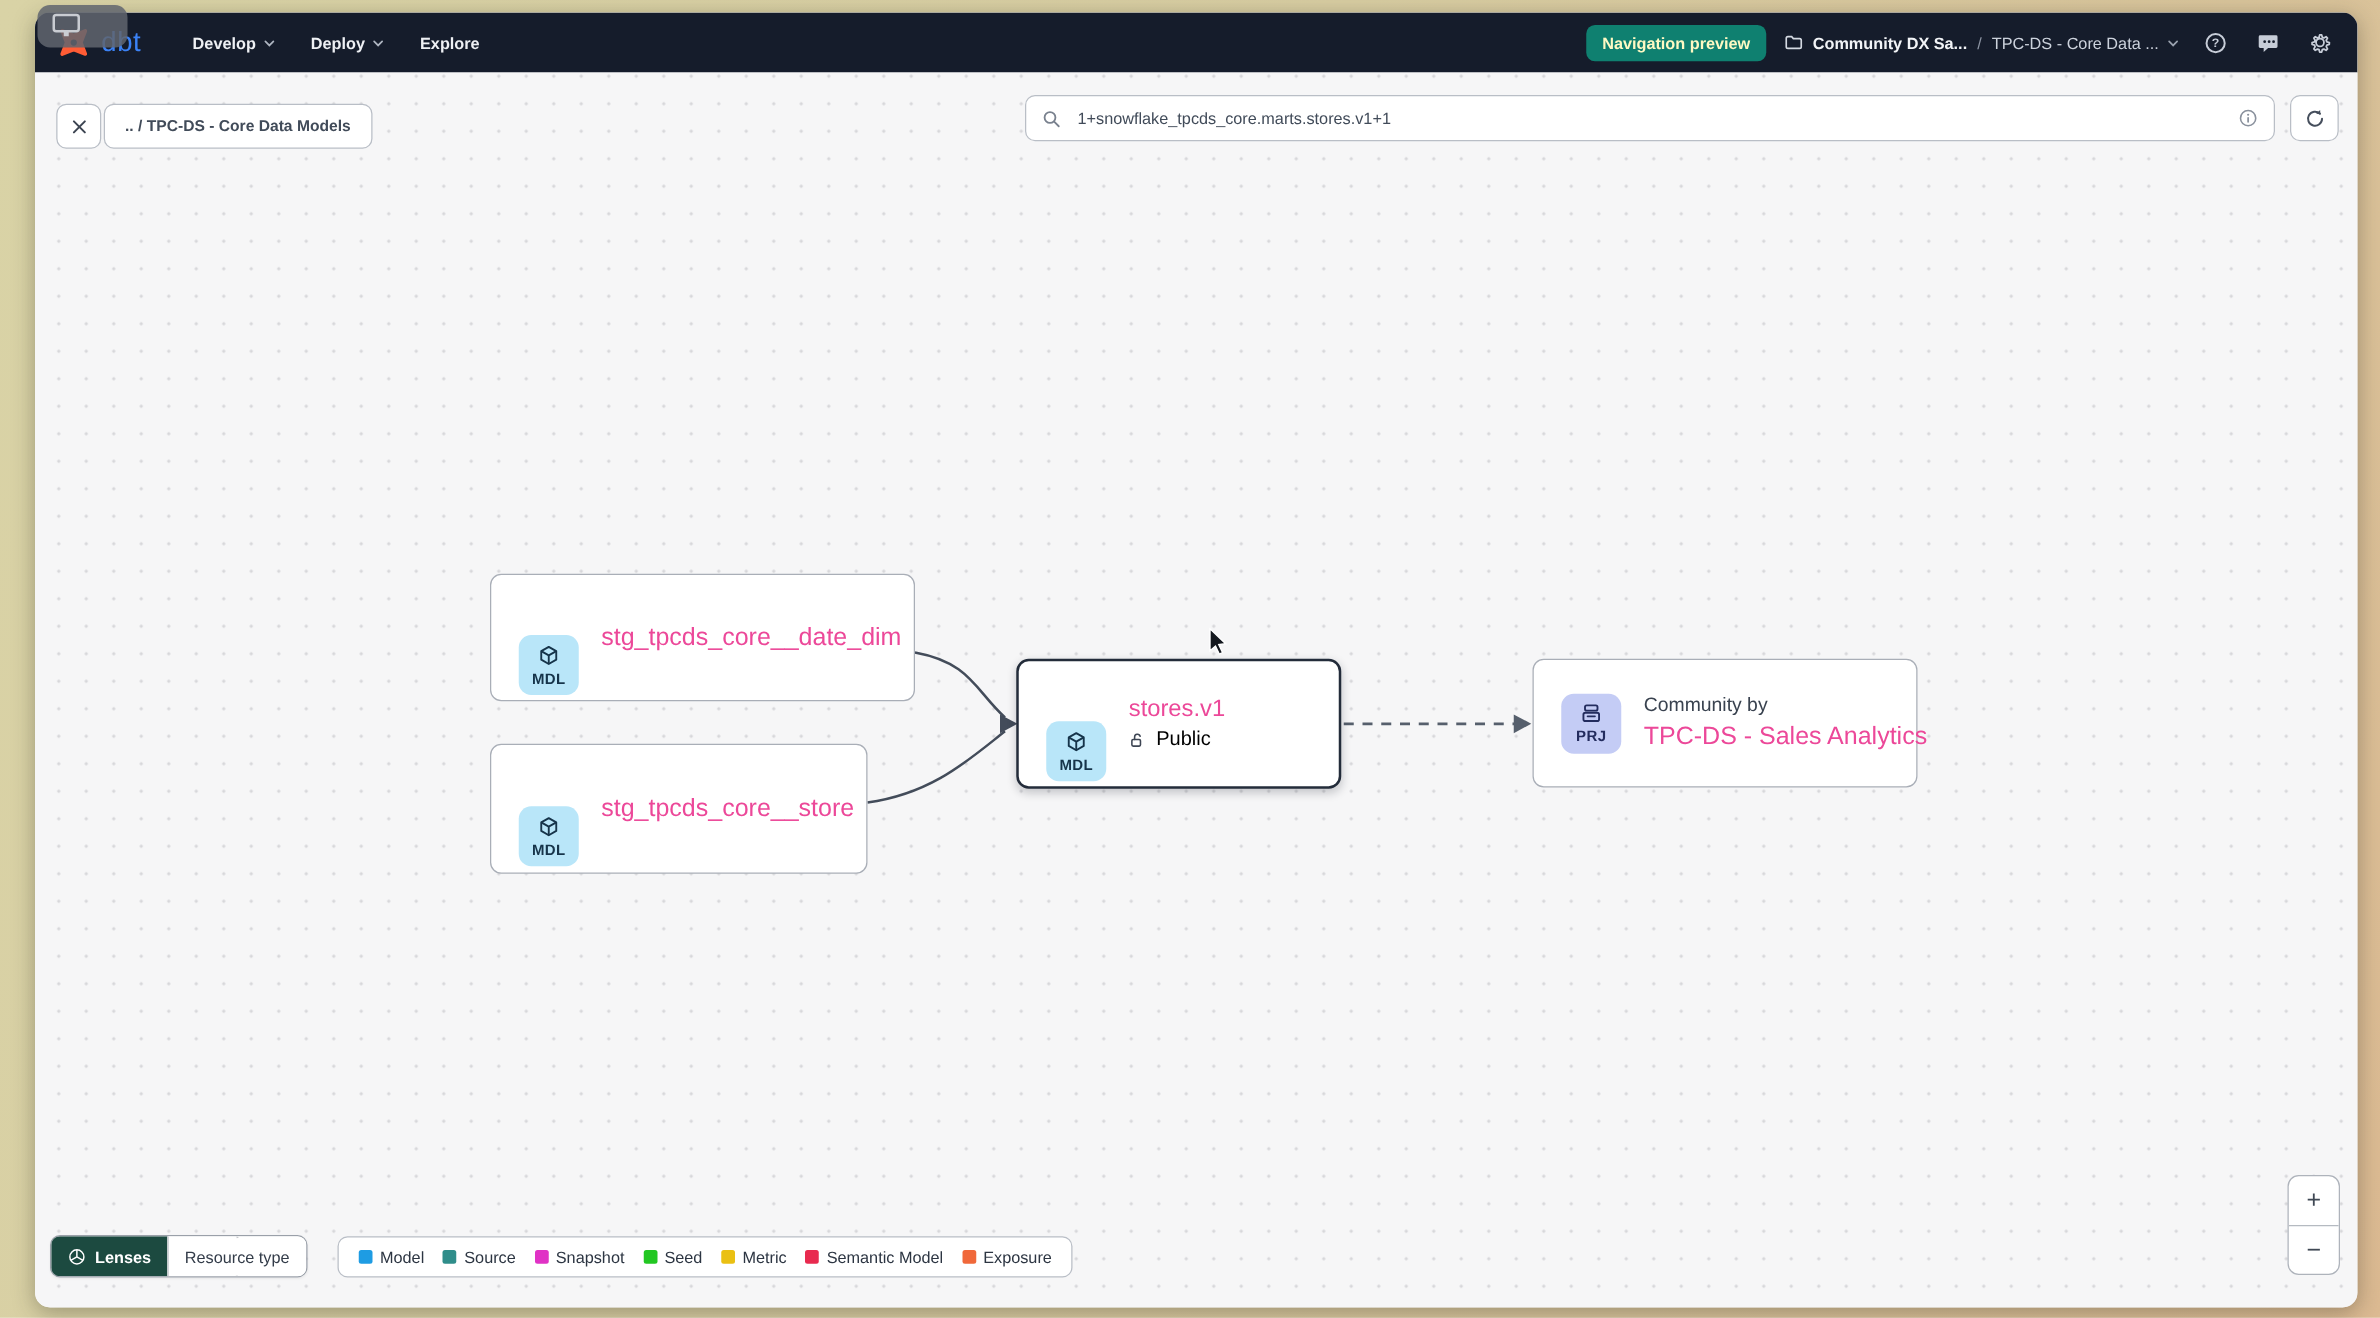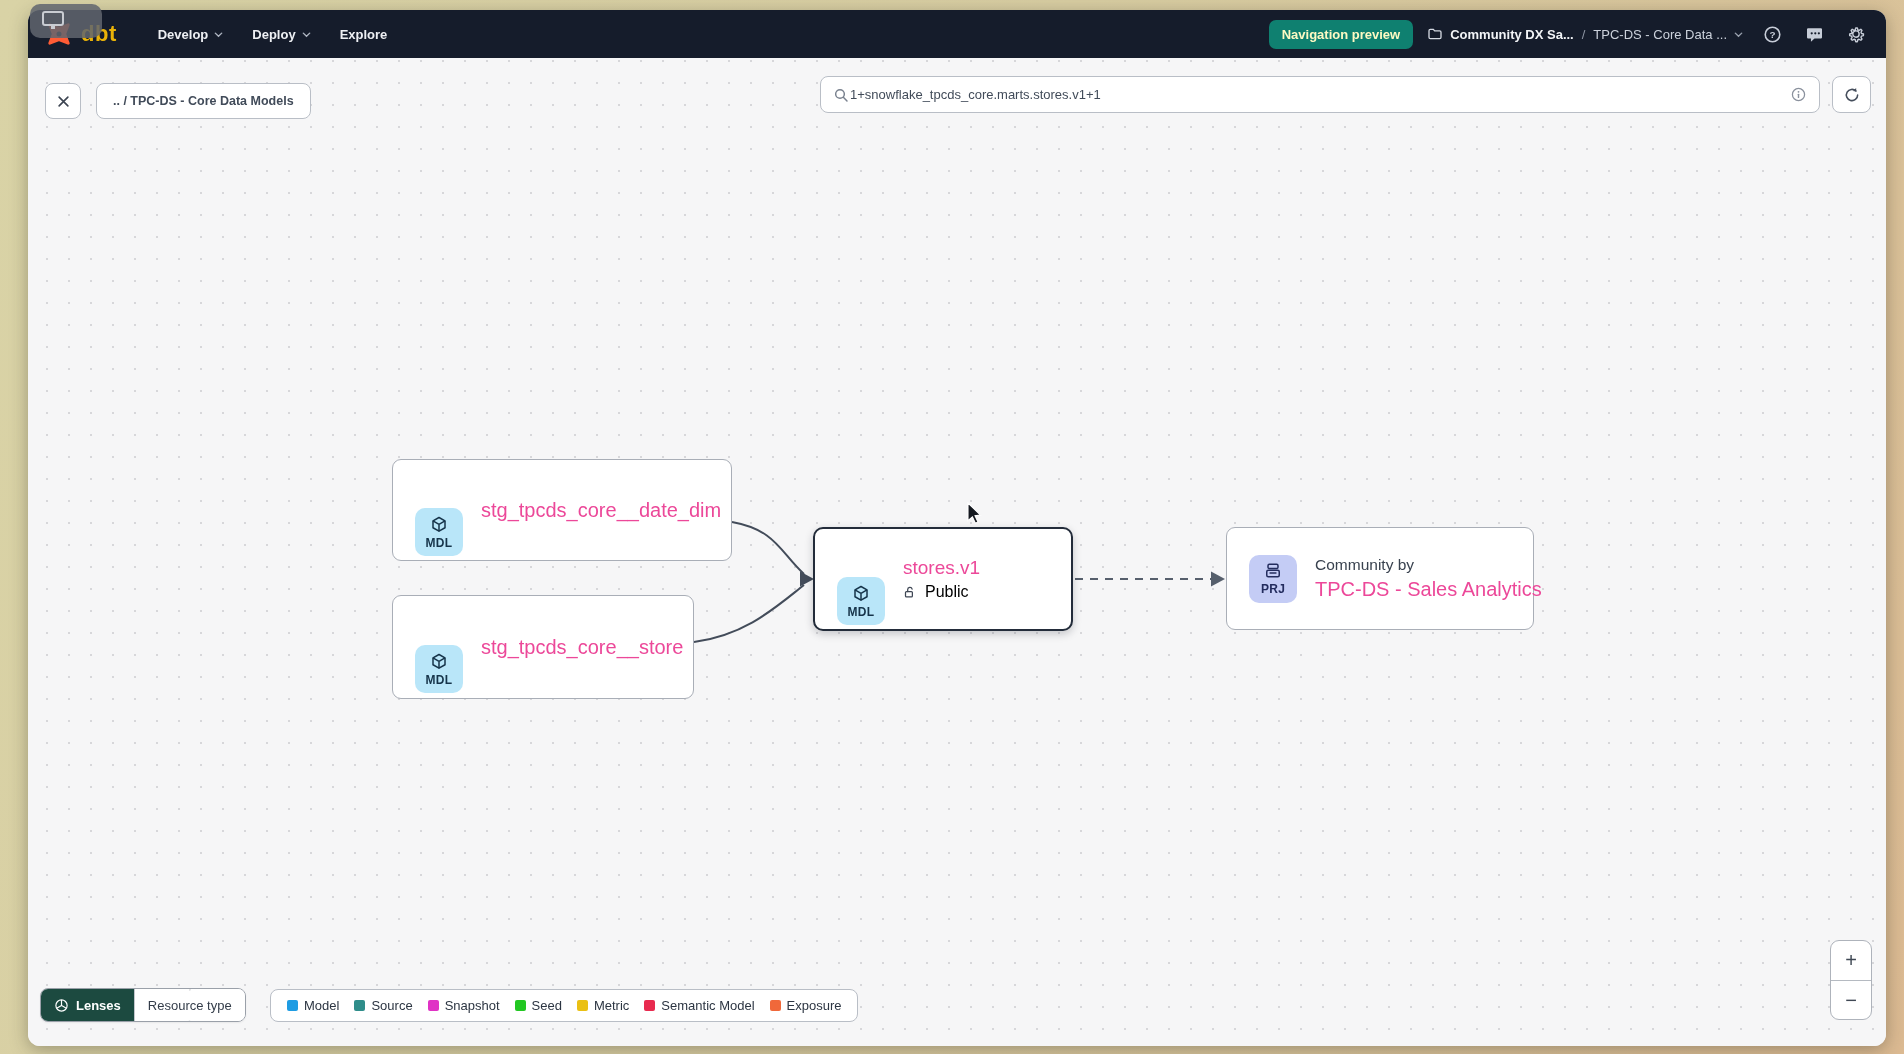--- a/index.html
+++ b/index.html
@@ -16,21 +16,21 @@
     background:rgba(96,101,110,.85); border-radius:10px; z-index:50; }
   .capture-pill .glyph { position:absolute; left:12px; top:7px; width:22px; height:15px;
     border:2px solid #c9ccd2; border-radius:3px; }
   .capture-pill .glyph:after { content:""; position:absolute; left:7px; top:12px;
     width:4px; height:4px; background:#c9ccd2; }
 
   
   .navbar { position:relative; height:48px; background:#151c2b; display:flex;
     align-items:center; padding:0 16px; color:#eef0f4; }
   .logo { display:flex; align-items:center; gap:7px; margin-right:30px; }
-  .logo-text { font-size:22px; font-weight:bold; color:#eab308; letter-spacing:.5px; }
+  .logo-text { font-size:22px; font-weight:normal; color:#3b82f6; letter-spacing:.5px; }
   .nav-menu { display:flex; align-items:center; gap:6px; }
   .nav-item { display:flex; align-items:center; gap:5px; font-size:13px; font-weight:bold;
     color:#eef0f4; padding:7px 11px; border-radius:6px; cursor:pointer; }
   .nav-right { margin-left:auto; display:flex; align-items:center; gap:14px; }
   .preview-badge { background:#0f8070; color:#fef9c3; font-size:13px; font-weight:bold;
     padding:7px 13px; border-radius:7px; }
   .crumbs { display:flex; align-items:center; gap:8px; font-size:13px; }
   .crumb-account { font-weight:bold; color:#f2f4f7; display:flex; align-items:center; gap:7px; }
   .crumb-sep { color:#8d95a3; }
   .crumb-project { color:#ccd2dc; display:flex; align-items:center; gap:6px; }
@@ -43,24 +43,24 @@
     background-image:radial-gradient(circle,#d7d7da 1.1px, transparent 1.4px);
     background-size:22px 22px; background-position:8px 14px; }
 
   
   .tool-btn { position:absolute; background:#fff; border:1px solid #b9bec6;
     border-radius:8px; display:flex; align-items:center; justify-content:center;
     color:#3c playing4552; cursor:pointer; }
   .close-btn { left:17px; top:25px; width:36px; height:36px; color:#3d4document552; }
   .path-chip { position:absolute; left:55px; top:25px; height:36px; padding:0 16px;
     background:#fff; border:1px solid #b9bec6; border-radius:8px; display:flex;
-    align-items:center; font-size:12.5px; font-weight:bold; color:#414b59;margin-left:13px; }
+    align-items:center; font-size:12.5px; font-weight:bold; color:#414b59; }
   .search-box { position:absolute; left:792px; top:18px; width:1000px; height:37px;
     background:#fff; border:1px solid #b9bec6; border-radius:8px; display:flex;
-    align-items:center; padding:0 12px; gap:1px; }
+    align-items:center; padding:0 12px; gap:13px; }
   .search-box input { flex:1; border:none; outline:none; font-size:13px; color:#414b59;
     font-family:"Liberation Sans",sans-serif; background:transparent; }
   .refresh-btn { position:absolute; left:1804px; top:18px; width:39px; height:37px;
     background:#fff; border:1px solid #b9bec6; border-radius:8px; display:flex;
     align-items:center; justify-content:center; cursor:pointer; color:#454e5c; }
 
   
   .node { position:absolute; background:#fff; border:1.5px solid #a9aeb7;
     border-radius:9px; display:flex; align-items:center; gap:18px; padding:0 22px;
     cursor:pointer; }

